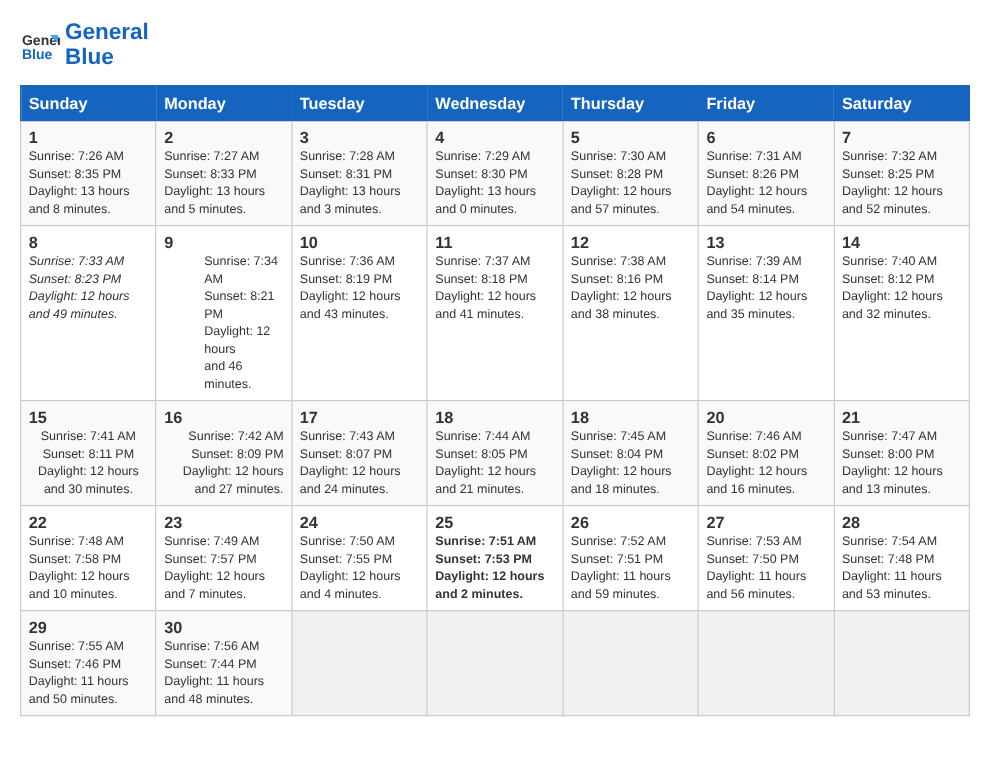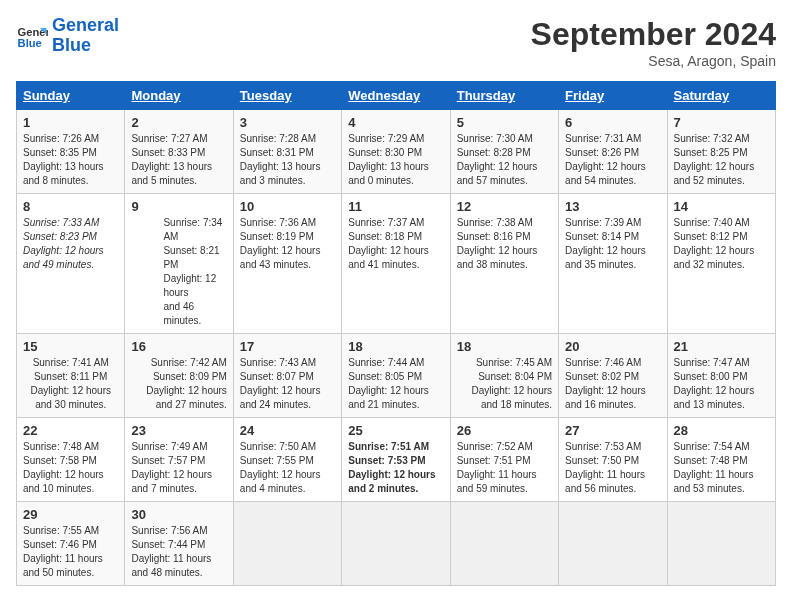--- a/index.html
+++ b/index.html
@@ -52,21 +52,20 @@
       font-size: 10.5px;
     }
     thead tr th {
       background-color: #1565c0;
       color: #fff;
       text-align: left;
       padding: 6px 6px;
       font-size: 13px;
       font-weight: bold;
       border: 1px solid #1565c0;
-      text-decoration: underline;
     }
     tbody tr td {
       vertical-align: top;
       padding: 5px 6px;
       border: 1px solid #ccc;
       width: 14.28%;
       min-height: 80px;
       background: #fff;
     }
     tbody tr:nth-child(odd) td {
@@ -99,24 +98,20 @@
       <polygon points="30,10 38,18 34,14" fill="#1565c0"></polygon>
       <polygon points="30,10 38,18 38,10" fill="#42a5f5"></polygon>
     </svg>
     <div>
       <div class="logo-text">
         <span>General</span>
       </div>
       <div class="logo-text" style="color:#1565c0">Blue</div>
     </div>
   </div>
-  <div class="title-block">
-    <div class="month-title">September 2024</div>
-    <div class="location">Sesa, Aragon, Spain</div>
-  </div>
 </div>
 
 <table>
   <thead>
     <tr id="col-headers">
         <th>Sunday</th>
         <th>Monday</th>
         <th>Tuesday</th>
         <th>Wednesday</th>
         <th>Thursday</th>
@@ -251,21 +246,21 @@
         </td>
         <td>
           <span class="day-num">18</span>
           <div class="day-info" style="white-space: pre-line;">Sunrise: 7:44 AM
 Sunset: 8:05 PM
 Daylight: 12 hours
 and 21 minutes.</div>
         </td>
         <td>
           <span class="day-num">18</span>
-          <div class="day-info" style="white-space: pre-line; text-align: right;">Sunrise: 7:45 AM
+          <div class="day-info" style="white-space: pre-line;">Sunrise: 7:45 AM
 Sunset: 8:04 PM
 Daylight: 12 hours
 and 18 minutes.</div>
         </td>
         <td>
           <span class="day-num">20</span>
           <div class="day-info" style="white-space: pre-line;">Sunrise: 7:46 AM
 Sunset: 8:02 PM
 Daylight: 12 hours
 and 16 minutes.</div>

